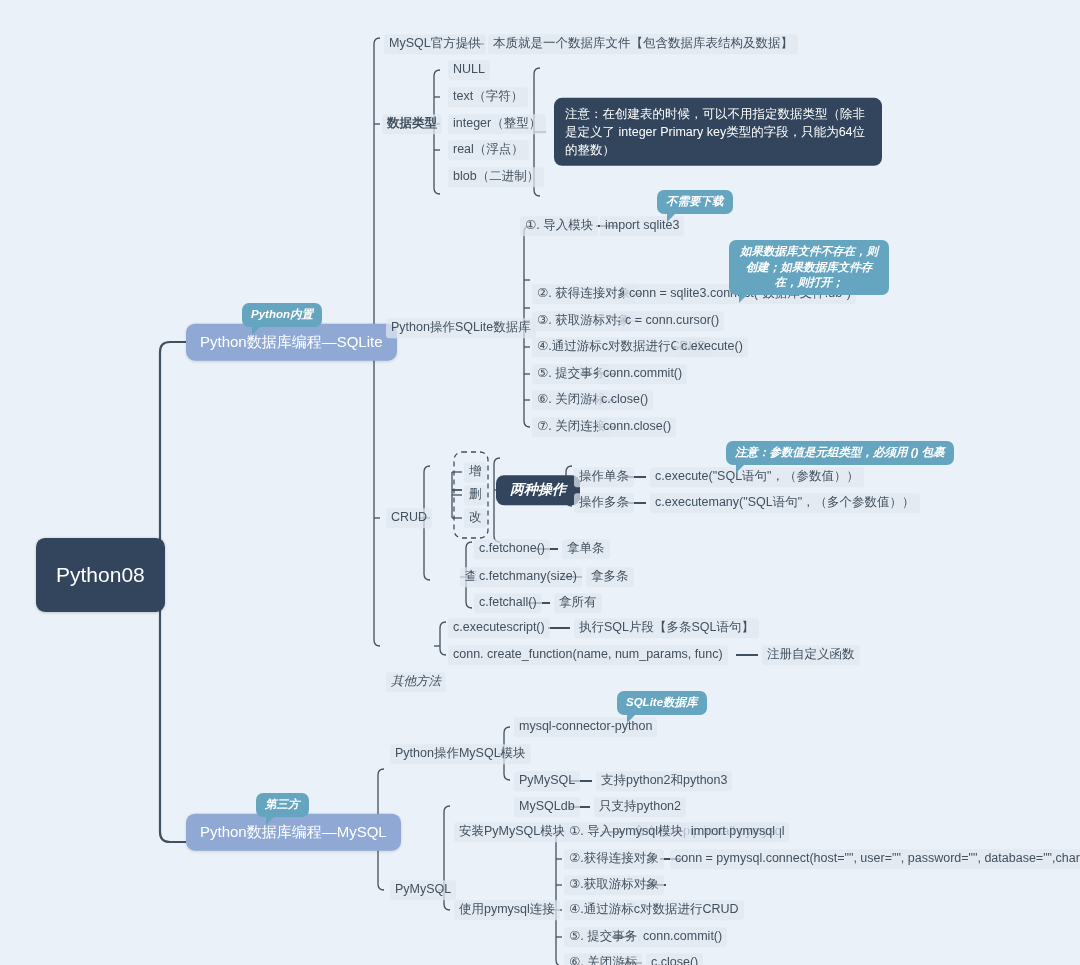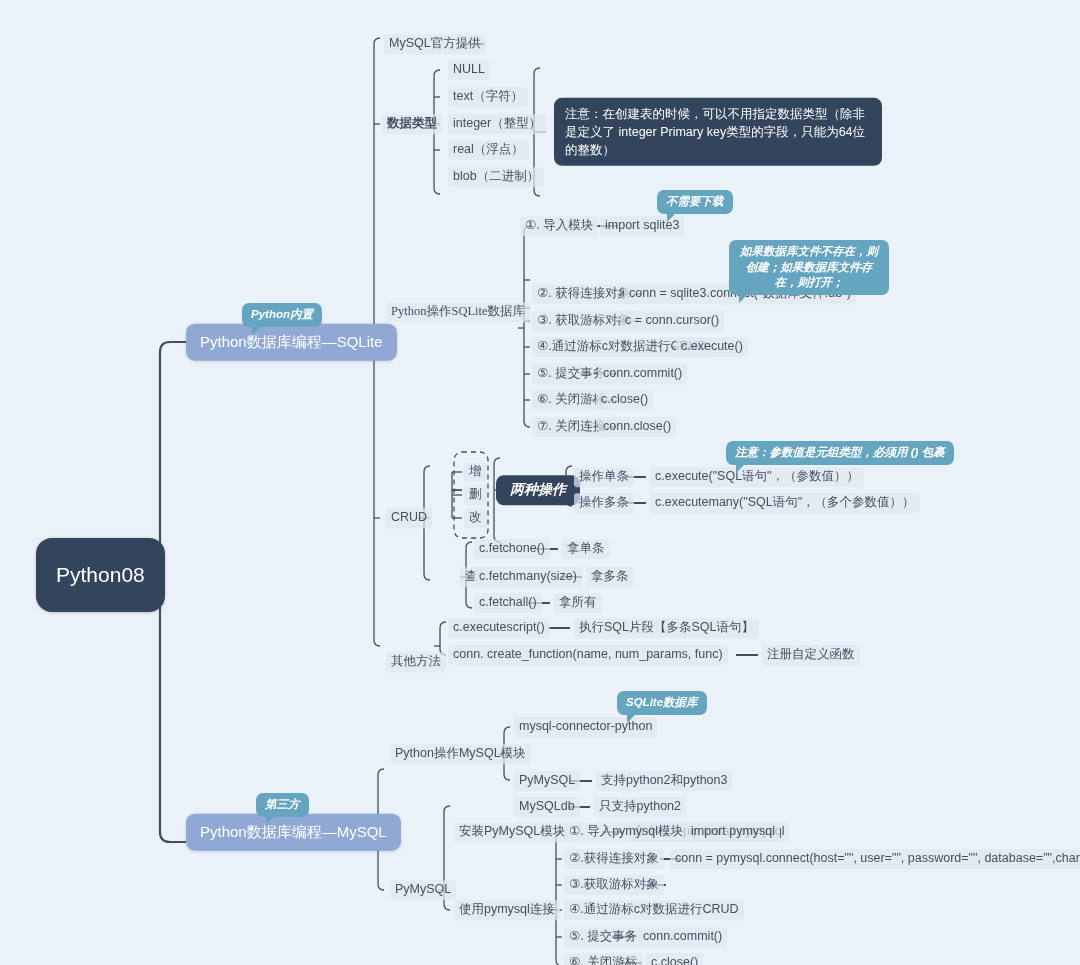--- a/index.html
+++ b/index.html
@@ -32,21 +32,21 @@
     font-size:12.5px;
     color:#41505e;
     transform:translateY(-50%);
   }
   .leaf.code{font-size:12.5px;}
 
   
   .root{
     background:#32455c;
     color:#fff;
-    border-radius:16px;
+    border-radius:9px;
     padding:24px 20px;
     font-size:21px;
     transform:translateY(-50%);
     box-shadow:0 1px 3px rgba(0,0,0,.18);
   }
   
   .branch{
     background:#8fa9d4;
     color:#fff;
     border-radius:9px;
@@ -229,30 +229,31 @@
     <line class="conn" x1="612" y1="937" x2="634" y2="937"></line>
     <line class="conn" x1="620" y1="963" x2="642" y2="963"></line>
   </svg>
 
   <div class="node root" style="left:36px;top:575px;">Python08</div>
 
   <div class="node branch" style="left:186px;top:342px;">Python数据库编程—SQLite</div>
   <div class="node callout tail-left" style="left:242px;top:303px;">Python内置</div>
 
   <div class="node leaf" style="left:384px;top:44px;">MySQL官方提供</div>
+  <div class="node leaf" style="left:488px;top:44px;">本质就是一个数据库文件【包含数据库表结构及数据】</div>
 
   <div class="node leaf" style="left:382px;top:124px;font-weight:bold;">数据类型</div>
   <div class="node leaf" style="left:448px;top:70px;">NULL</div>
   <div class="node leaf" style="left:448px;top:97px;">text（字符）</div>
   <div class="node leaf" style="left:448px;top:124px;">integer（整型）</div>
   <div class="node leaf" style="left:448px;top:150px;">real（浮点）</div>
   <div class="node leaf" style="left:448px;top:177px;">blob（二进制）</div>
   <div class="node notebox" style="left:554px;top:132px;">注意：在创建表的时候，可以不用指定数据类型（除非是定义了 integer Primary key类型的字段，只能为64位的整数）</div>
 
-  <div class="node leaf" style="left:386px;top:312px;font-family:Liberation Serif, serif;">Python操作SQLite数据库</div>
+  <div class="node leaf" style="left:386px;top:328px;">Python操作SQLite数据库</div>
 
   <div class="node leaf" style="left:520px;top:226px;">①. 导入模块</div>
   <div class="node leaf code" style="left:600px;top:226px;">import sqlite3</div>
   <div class="node callout tail-left" style="left:657px;top:190px;">不需要下载</div>
 
   <div class="node leaf" style="left:532px;top:294px;">②. 获得连接对象</div>
   <div class="node leaf code" style="left:624px;top:294px;">conn = sqlite3.connect("数据库文件.db")</div>
   <div class="node callout multi tail-left" style="left:729px;top:240px;width:142px;">如果数据库文件不存在，则创建；如果数据库文件存在，则打开；</div>
 
   <div class="node leaf" style="left:532px;top:321px;">③. 获取游标对象</div>
@@ -284,21 +285,21 @@
   <div class="node callout tail-left" style="left:726px;top:441px;">注意：参数值是元组类型，必须用 () 包裹</div>
 
   <div class="node leaf" style="left:460px;top:577px;">查</div>
   <div class="node leaf code" style="left:474px;top:549px;">c.fetchone()</div>
   <div class="node leaf" style="left:562px;top:549px;">拿单条</div>
   <div class="node leaf code" style="left:474px;top:577px;">c.fetchmany(size)</div>
   <div class="node leaf" style="left:586px;top:577px;">拿多条</div>
   <div class="node leaf code" style="left:474px;top:603px;">c.fetchall()</div>
   <div class="node leaf" style="left:554px;top:603px;">拿所有</div>
 
-  <div class="node leaf" style="left:386px;top:662px;">其他方法</div>
+  <div class="node leaf" style="left:386px;top:682px;font-style:italic;">其他方法</div>
   <div class="node leaf code" style="left:448px;top:628px;">c.executescript()</div>
   <div class="node leaf" style="left:574px;top:628px;">执行SQL片段【多条SQL语句】</div>
   <div class="node leaf code" style="left:448px;top:655px;">conn. create_function(name, num_params, func)</div>
   <div class="node leaf" style="left:762px;top:655px;">注册自定义函数</div>
 
   <div class="node branch" style="left:186px;top:832px;">Python数据库编程—MySQL</div>
   <div class="node callout tail-left" style="left:256px;top:793px;">第三方</div>
 
   <div class="node leaf" style="left:390px;top:754px;">Python操作MySQL模块</div>
   <div class="node leaf code" style="left:514px;top:727px;">mysql-connector-python</div>

